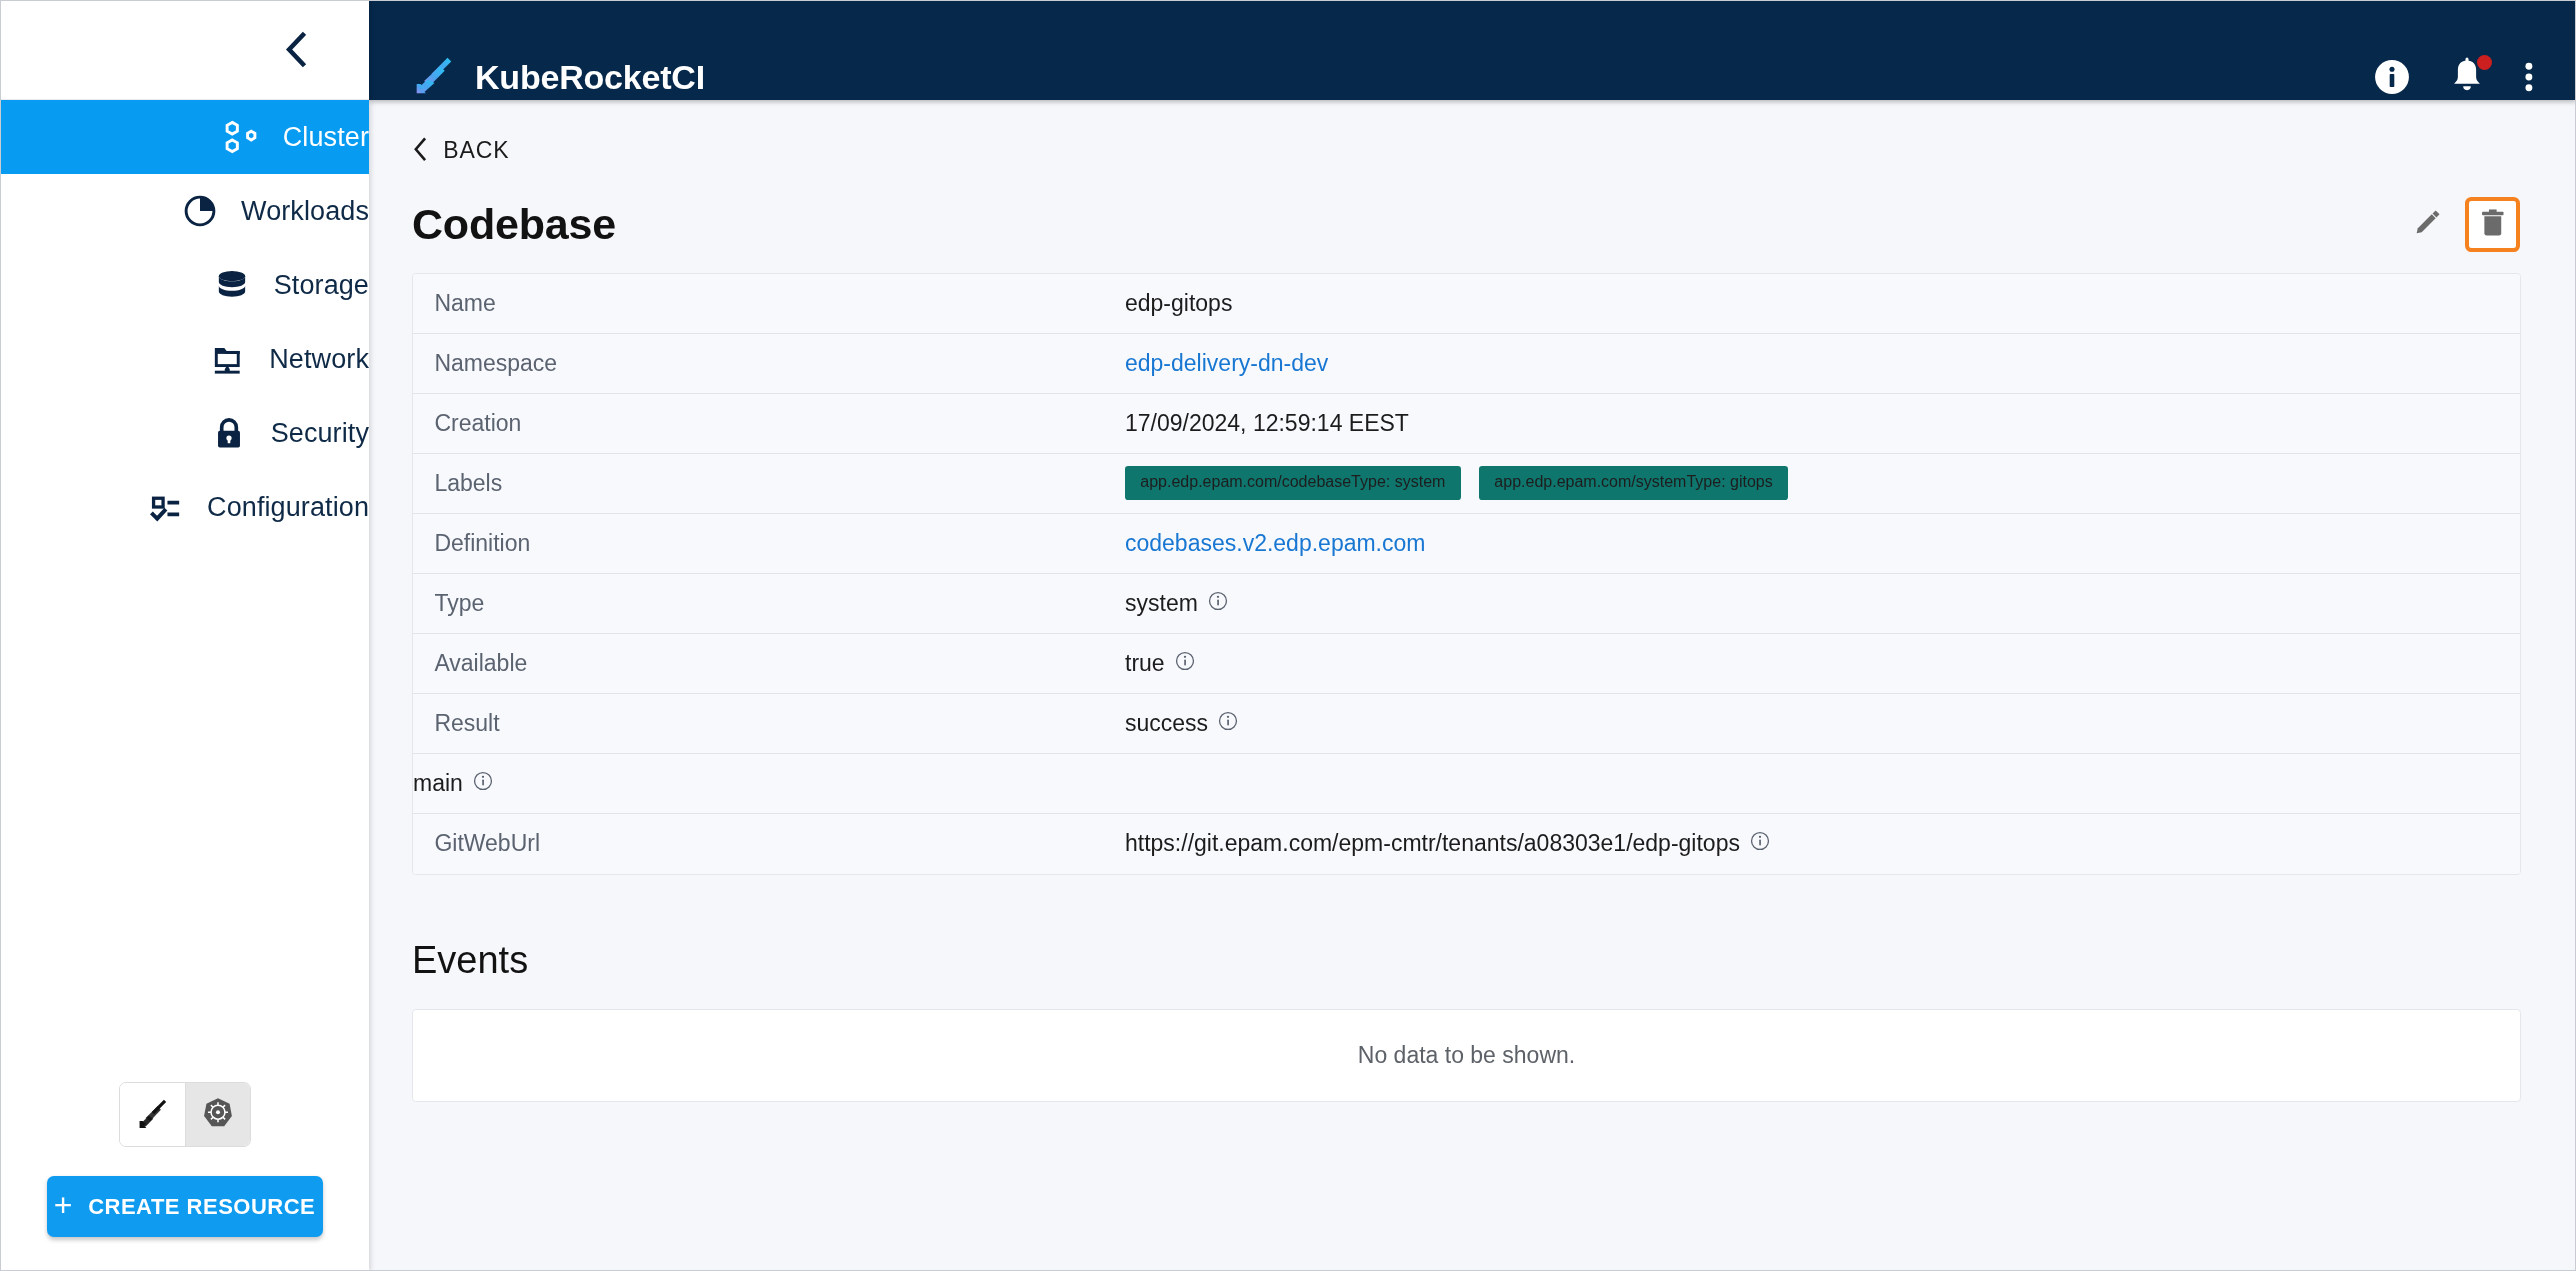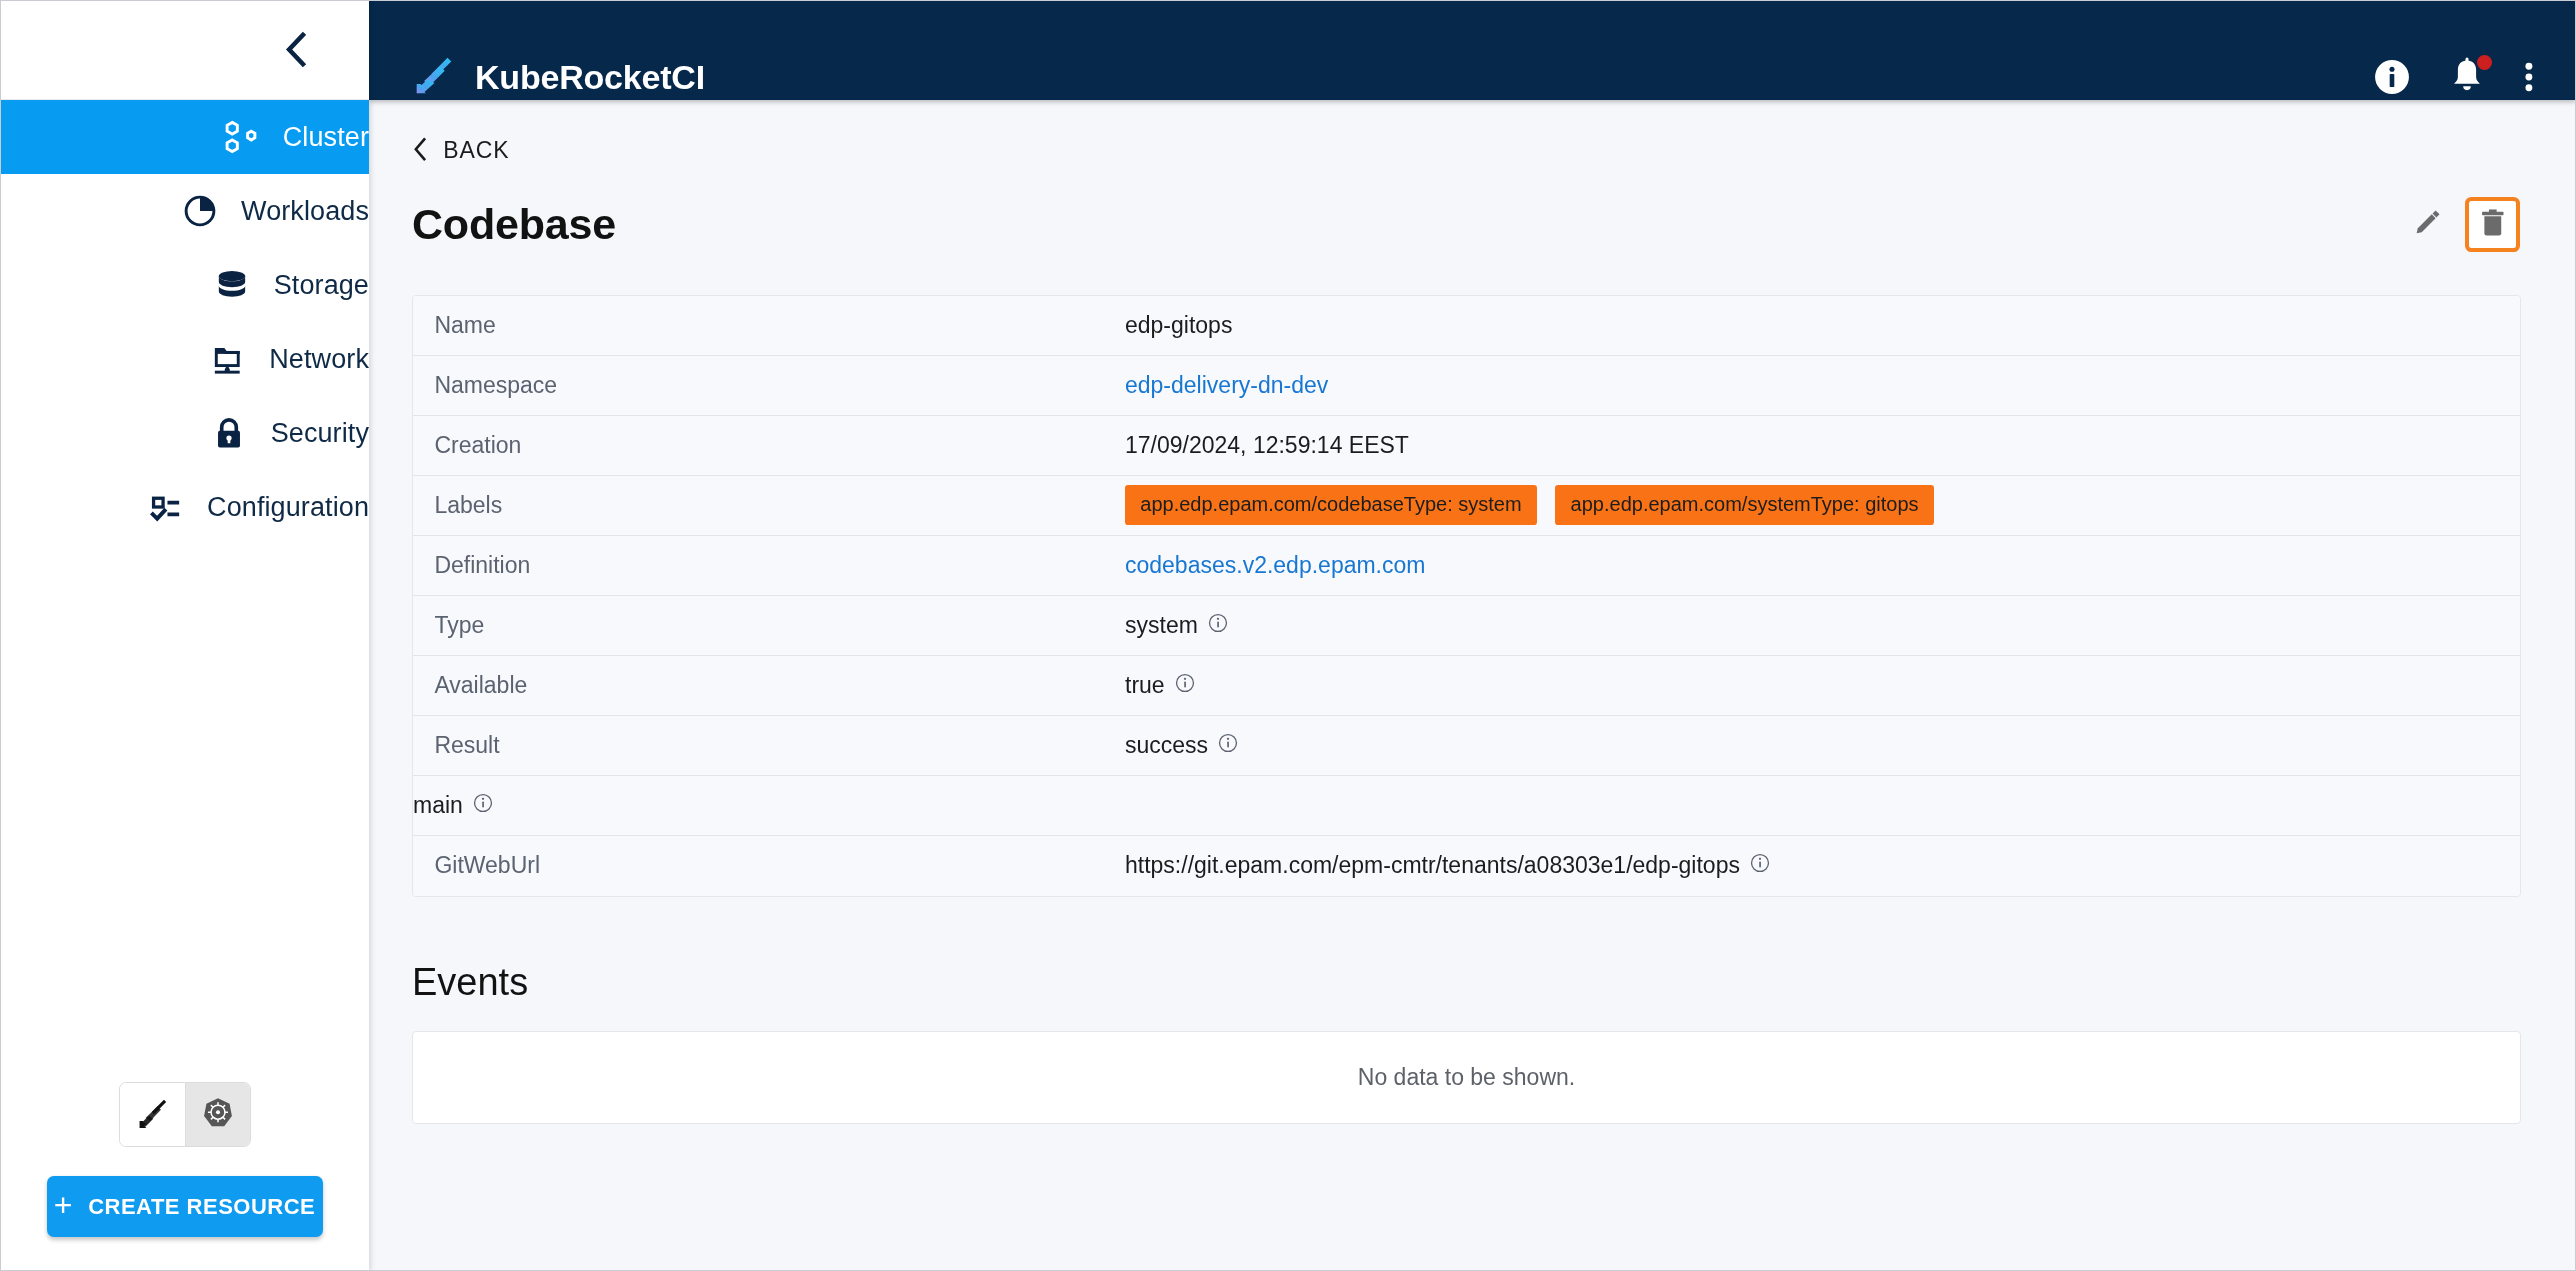--- a/index.html
+++ b/index.html
@@ -199,21 +199,21 @@
     border-radius: 2.3px;
   }
   .icon-btn.highlighted {
     outline: 4.6px solid #f5811f;
     outline-offset: 0px;
     background: #ffffff;
   }
 
   
   .info-table {
-    margin-top: 46px;
+    margin-top: 24px;
     border: 0.8px solid #e4e6ec;
     border-radius: 3.8px;
     background: #f7f9fd;
     overflow: hidden;
   }
   .info-row {
     display: flex;
     align-items: center;
     min-height: 60px;
     border-bottom: 0.8px solid #e2e4ea;
@@ -235,23 +235,23 @@
     gap: 10px;
     padding-right: 18.4px;
   }
   .info-val a, .link {
     color: #1877d2;
     text-decoration: none;
     cursor: pointer;
   }
   .chips { display: flex; gap: 18.4px; align-items: center; flex-wrap: wrap; }
   .chip {
-    background: #f97316;
+    background: #0f766e;
     color: #1d1d1d;
-    font-size: 20px;
+    font-size: 16px;
     padding: 7.7px 15.3px 9.2px 15.3px;
     border-radius: 3.1px;
     white-space: nowrap;
   }
 
   
   .events-title {
     font-size: 38px;
     font-weight: 400;
     color: #121212;

